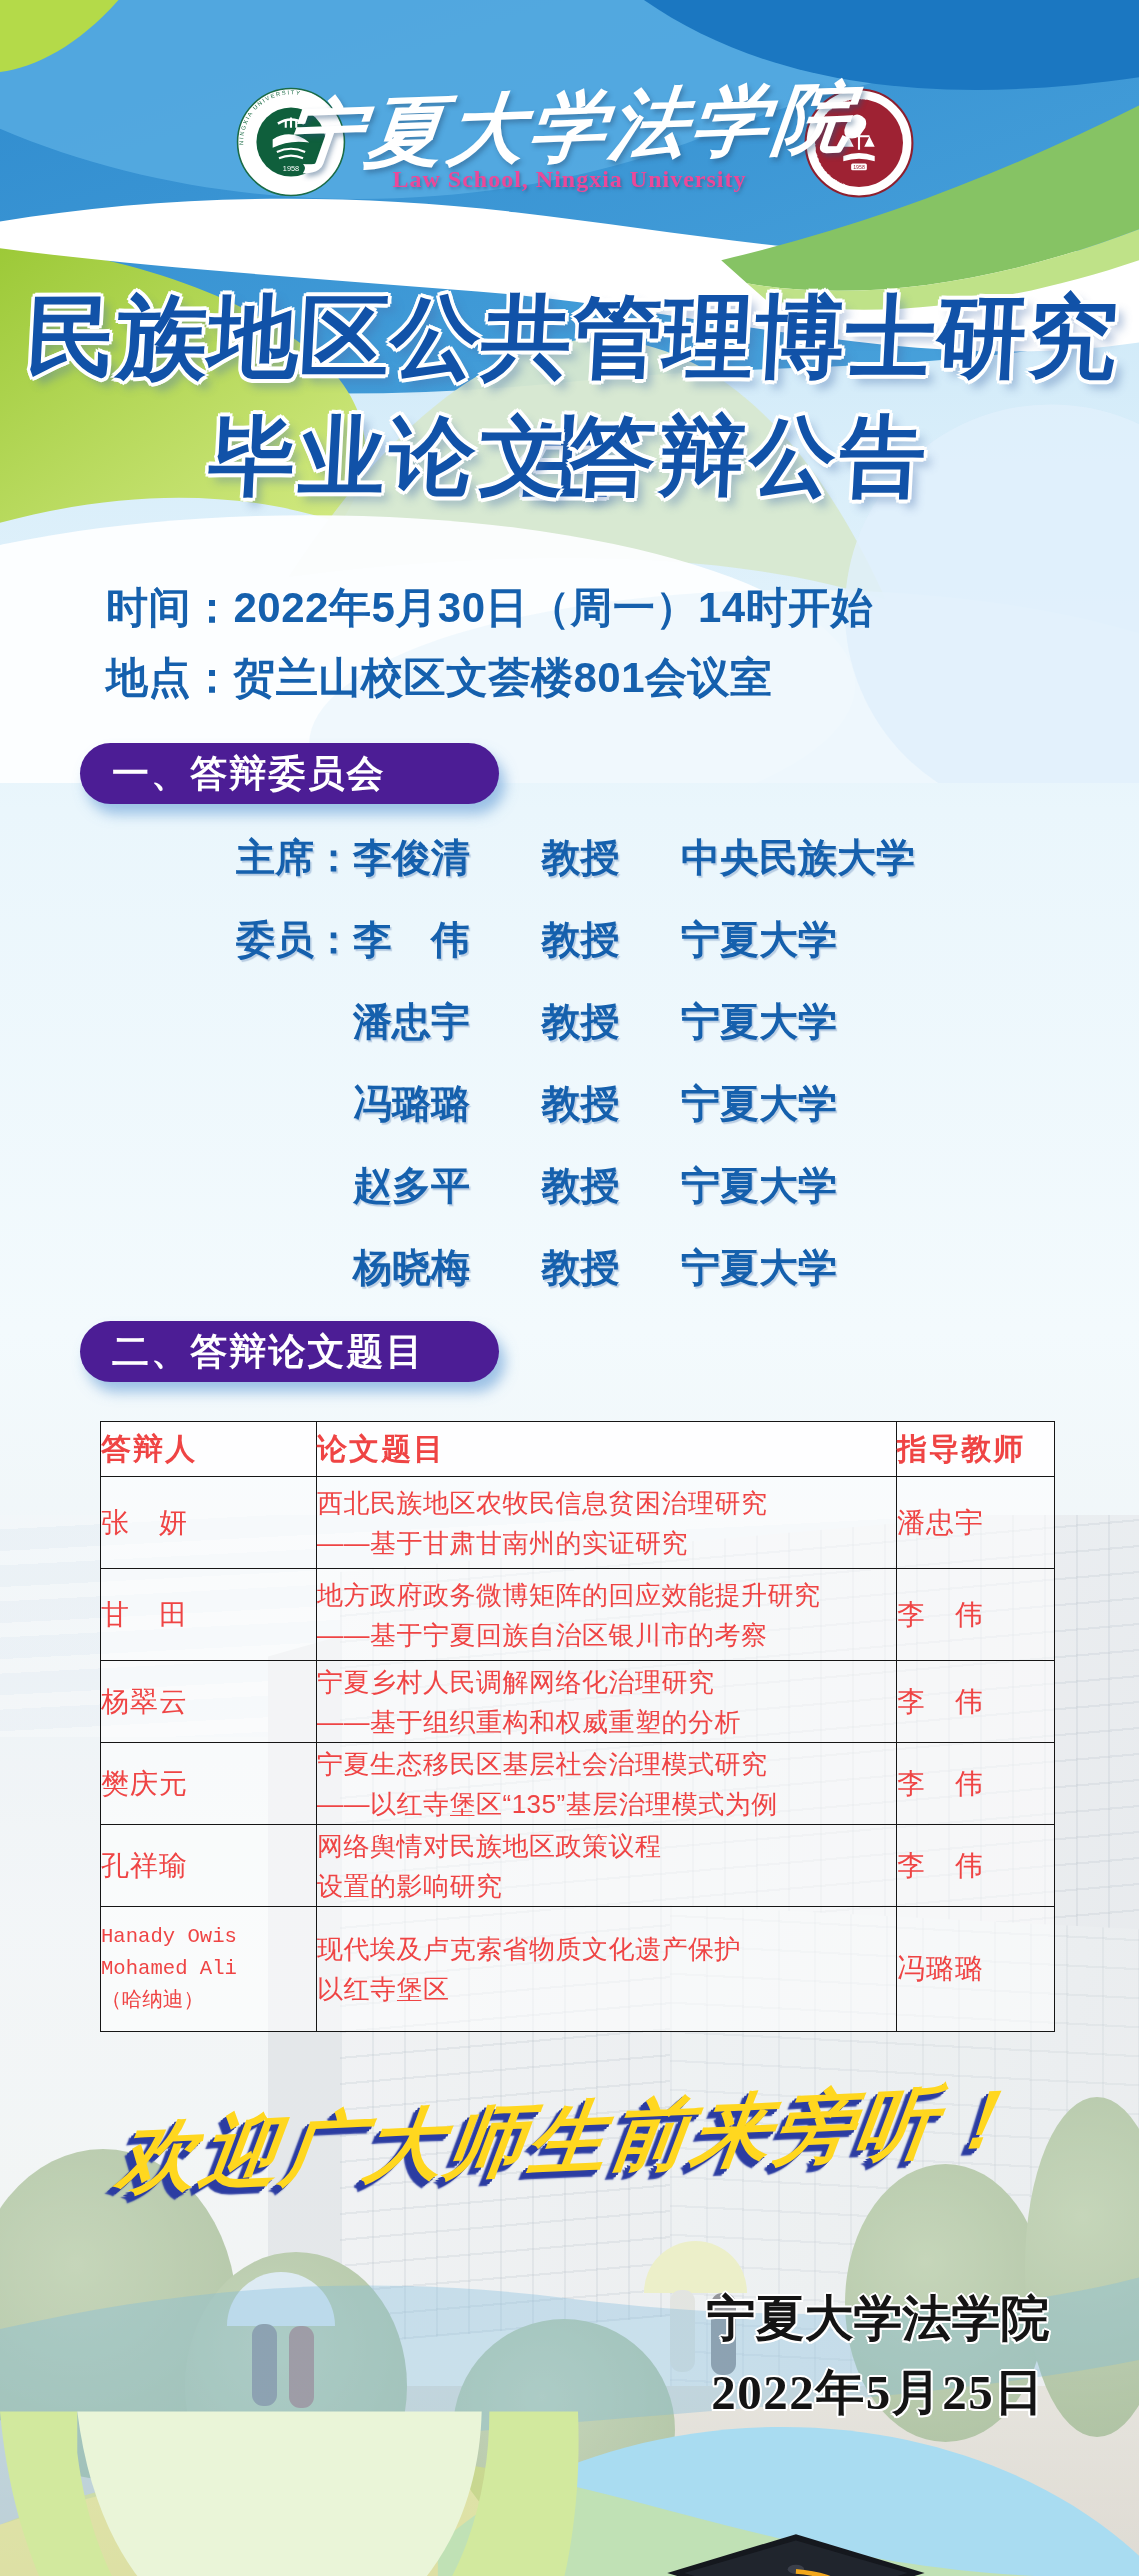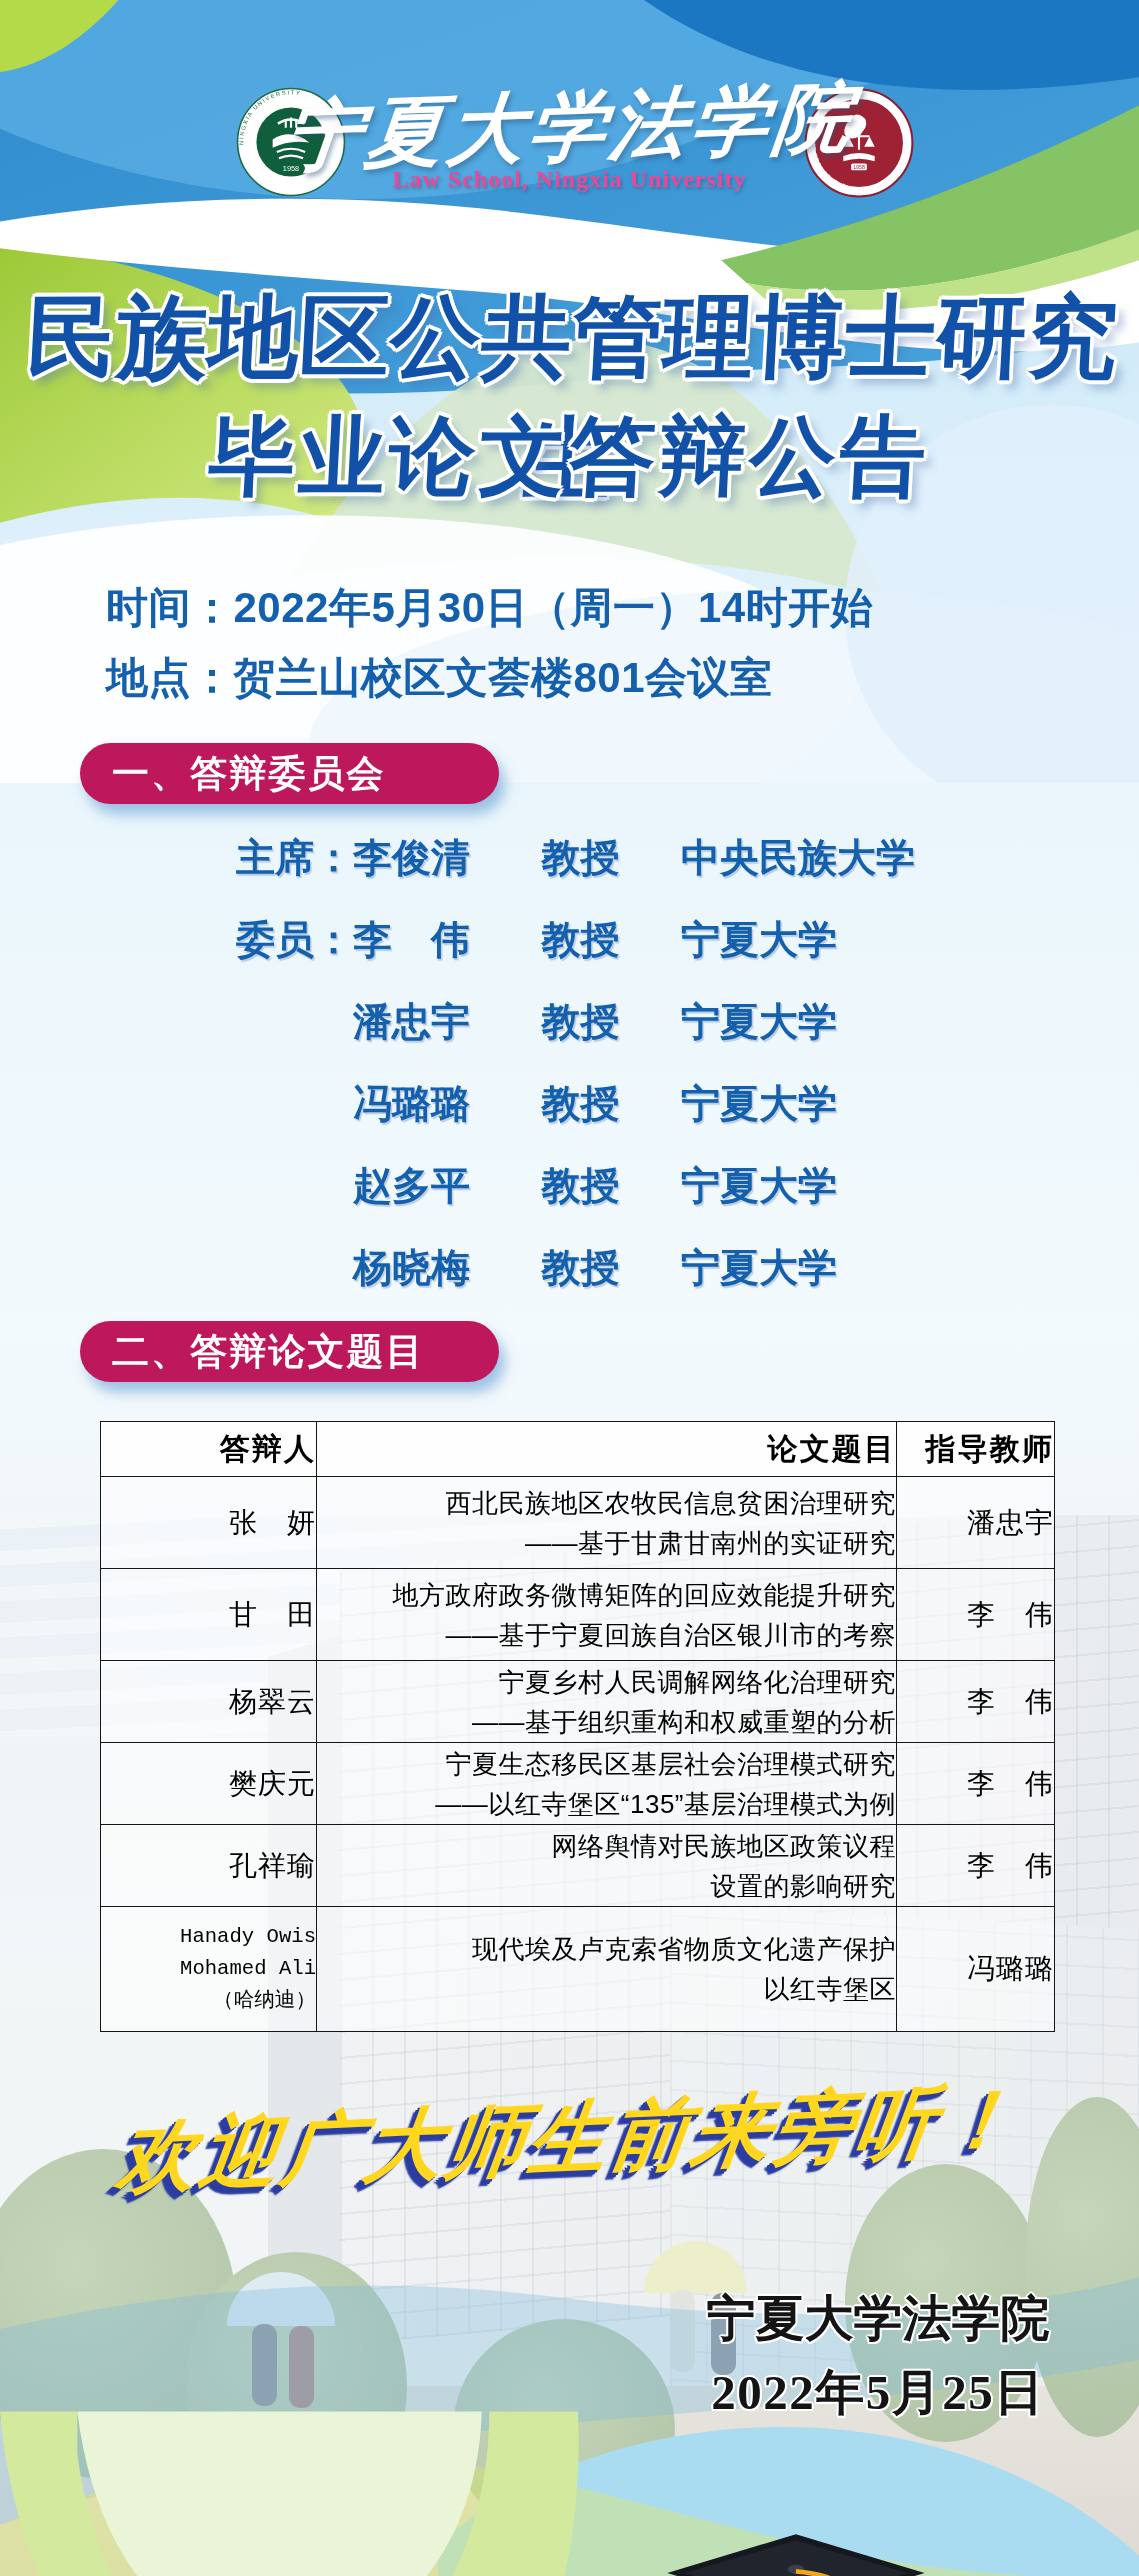--- a/index.html
+++ b/index.html
@@ -65,39 +65,39 @@
       7.2px 8.2px 9.3px rgba(70,110,170,.45);}
   #title1{top:277px;font-size:90px;letter-spacing:1px;}
   #title2{top:399px;font-size:86px;letter-spacing:4.1px;}
 
   
   .info{position:absolute;left:106px;z-index:5;font-size:42px;font-weight:700;color:#1560ad;letter-spacing:0.5px;}
   #time{top:580px;}
   #place{top:650px;}
 
   
-  .pill{position:absolute;left:80px;width:419px;height:61px;z-index:5;background:#be185d;border-radius:31px;
+  .pill{position:absolute;left:80px;width:419px;height:61px;z-index:5;background:#4c1d95;border-radius:31px;
     color:#fff;font-size:37px;font-weight:700;letter-spacing:2.1px;display:flex;align-items:center;
     padding-left:32px;box-sizing:border-box;box-shadow:6.2px 10.3px 12.4px rgba(120,170,220,.7);}
   #pill1{top:743px;}
   #pill2{top:1321px;}
 
   
   #committee{position:absolute;left:13px;top:817px;width:1139px;z-index:5;}
   .c-row{height:82px;display:flex;align-items:center;padding-left:223px;
     font-size:39px;font-weight:700;color:#1560ad;text-shadow:1.5px 2.1px 1px rgba(30,80,150,.25);}
   .c-role{width:117px;}
   .c-nm{width:170px;}
   .c-ti{width:158px;padding-left:18.5px;box-sizing:border-box;}
 
   
   #thesis{position:absolute;left:100px;top:1421px;width:954px;z-index:5;border-collapse:collapse;
     table-layout:fixed;background:rgba(255,255,255,.55);}
   #thesis col.c1{width:216px;} #thesis col.c2{width:580px;} #thesis col.c3{width:158px;}
-  #thesis th,#thesis td{border:1.5px solid #161616;text-align:right;vertical-align:middle;color:#000000;padding:0;}
+  #thesis th,#thesis td{border:1.5px solid #161616;text-align:left;vertical-align:middle;color:#ef4444;padding:0;}
   #thesis thead tr{height:55px;background:rgba(255,255,255,.72);}
   #thesis th{font-size:30px;font-weight:700;letter-spacing:2.1px;}
   #thesis td{font-size:28px;}
   #thesis .rh1,#thesis .rh2{height:92px;} .rh3,.rh4,.rh5{height:82px;} .rh6{height:125px;}
   #thesis .nm{letter-spacing:1px;}
   #thesis .t-line{font-size:26px;line-height:40px;letter-spacing:0.5px;}
   #thesis .en-nm{font-family:"Liberation Mono","DejaVu Sans Mono",monospace;font-size:20.6px;line-height:32px;}
 
   
   #welcome{position:absolute;left:0;top:2086px;width:1139px;text-align:center;z-index:6;

